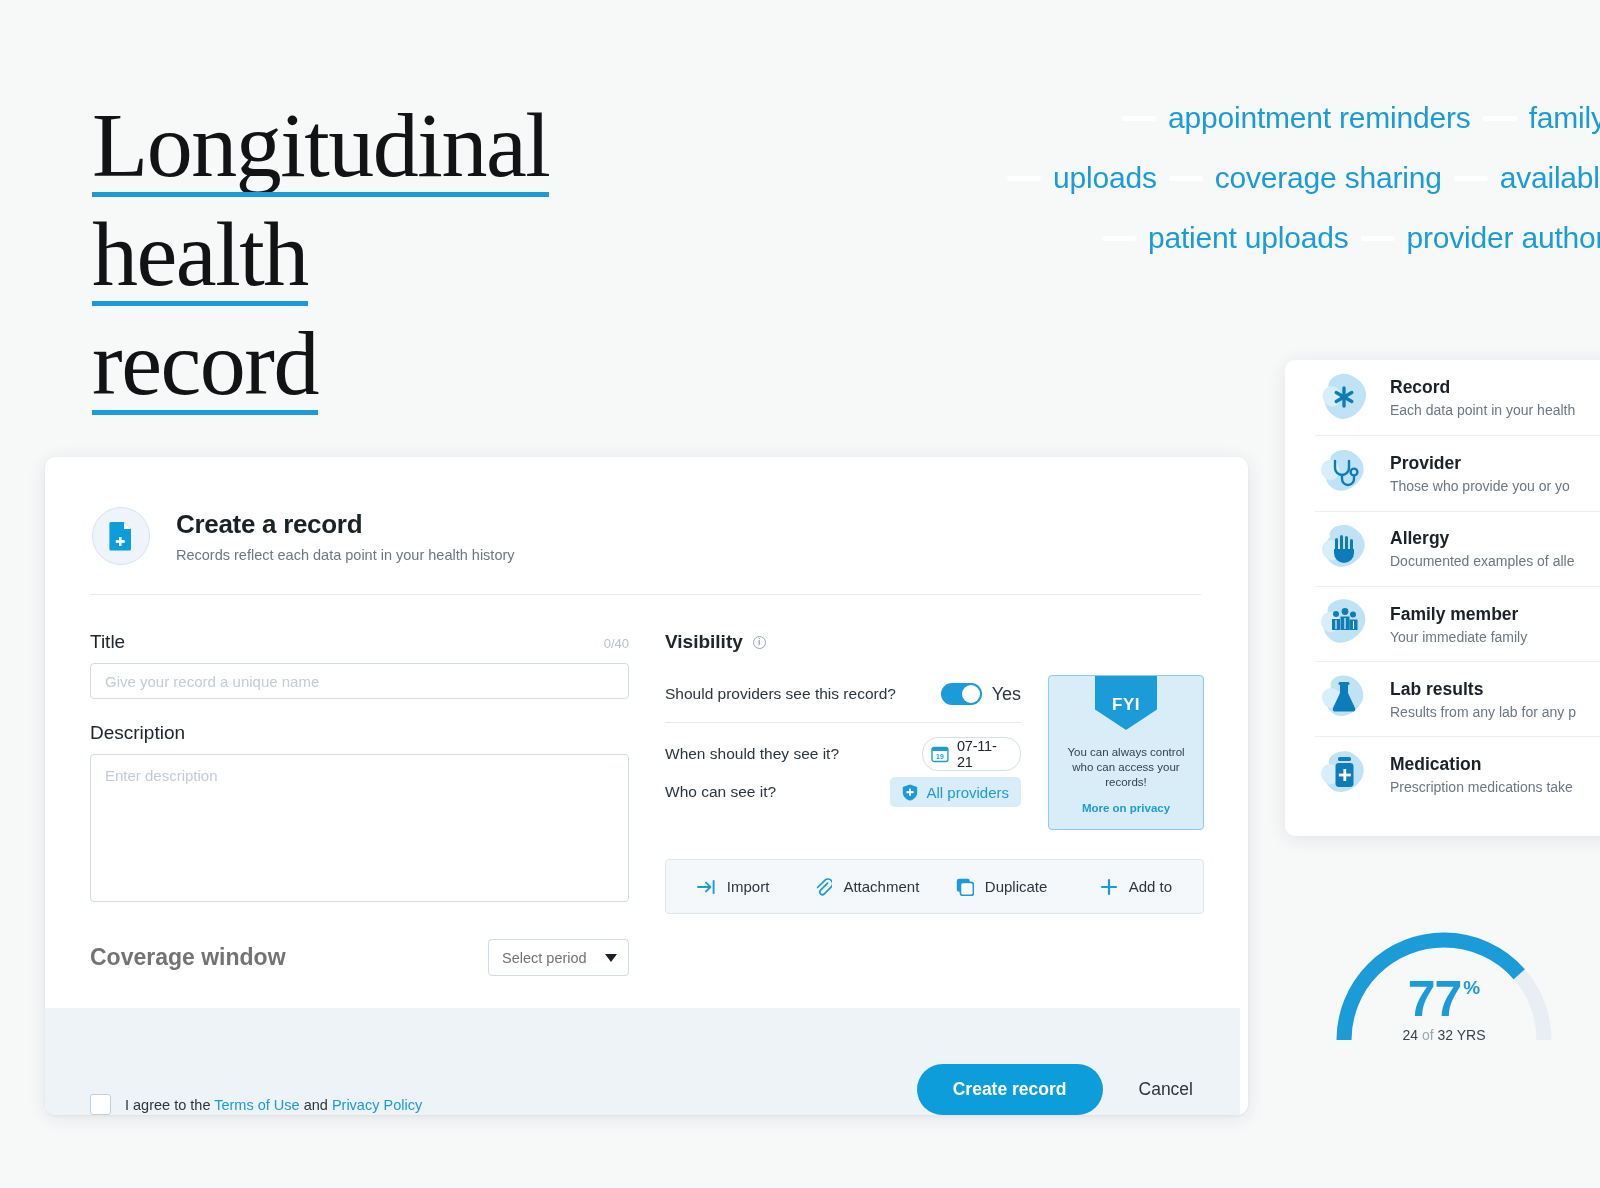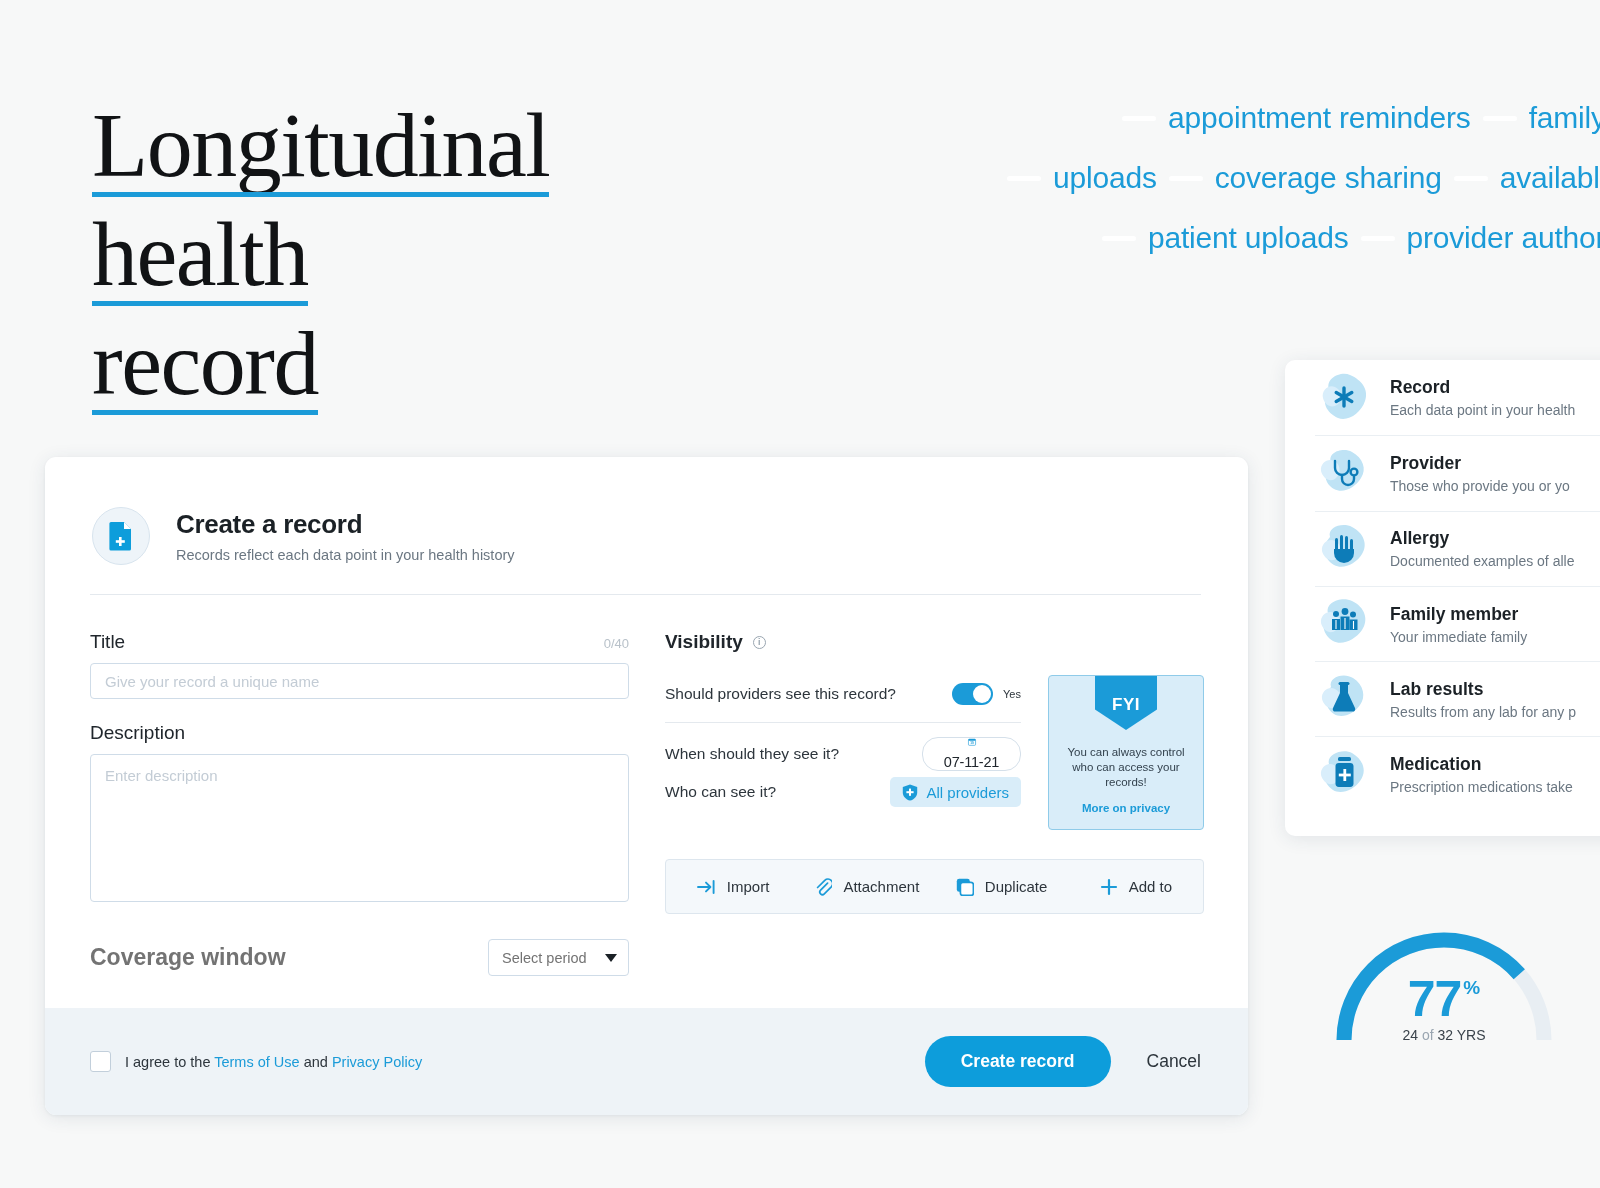--- a/index.html
+++ b/index.html
@@ -201,31 +201,30 @@
   .toggle {
     width: 41px; height: 22px; border-radius: 11px;
     background: #1b9bd8; position: relative; cursor: pointer;
     flex: 0 0 auto;
   }
   .toggle .knob {
     position: absolute; top: 2px; right: 2px;
     width: 18px; height: 18px; border-radius: 50%;
     background: #ffffff;
   }
-  .toggle-label { font-size: 11px; color: #2d353c; margin-left: 10px; }
+  .toggle-label { font-size: 18px; color: #2d353c; margin-left: 10px; }
 
   #date-field {
     width: 99px; height: 34px;
     border: 1px solid #d5e0ea;
     border-radius: 16px;
     display: flex; align-items: center; gap: 8px;
     padding: 0 8px;
     background: #fff;
     cursor: pointer;
-    flex-direction: column;
   }
   #date-value { font-size: 14.5px; color: #20262c; letter-spacing: -0.2px; }
 
   #providers-chip {
     height: 30px;
     background: #d9edf9;
     border-radius: 5px;
     display: inline-flex; align-items: center; gap: 8px;
     padding: 0 12px;
     cursor: pointer;
@@ -280,24 +279,24 @@
     display: flex; align-items: center; justify-content: center;
     gap: 11px;
     height: 100%;
     cursor: pointer;
   }
   .action-label { font-size: 15px; color: #2d353c; }
 
   
   #card-footer {
     position: absolute;
-    left: 0; right: 0; bottom: 0;
+    left: 0; right: 8px; bottom: 0;
     height: 107px;
     background: #eef3f7;
-    display: flex; align-items: center;
+    display: flex; align-items: flex-end;
     padding: 0 47px 0 45px;
   }
   #agree-block { display: flex; align-items: center; }
   #agree-checkbox {
     width: 21px; height: 21px;
     border: 1px solid #c2cfdb;
     border-radius: 3px;
     background: #fff;
     cursor: pointer;
     flex: 0 0 auto;

